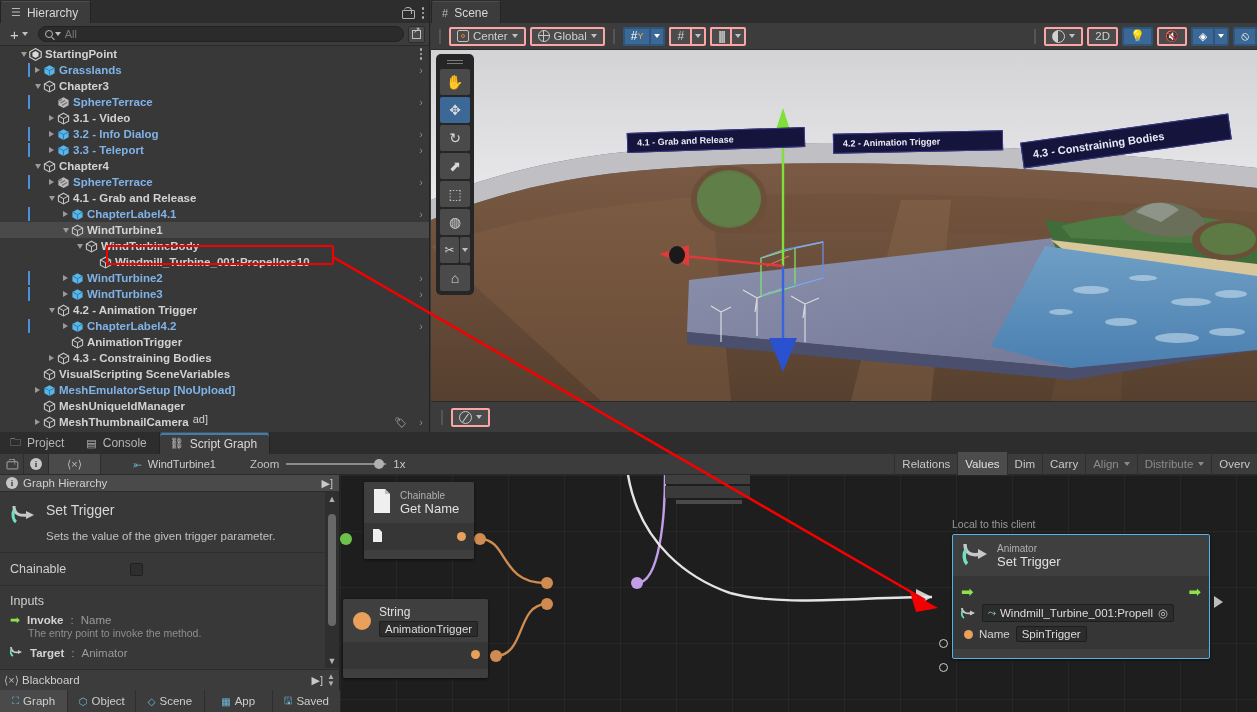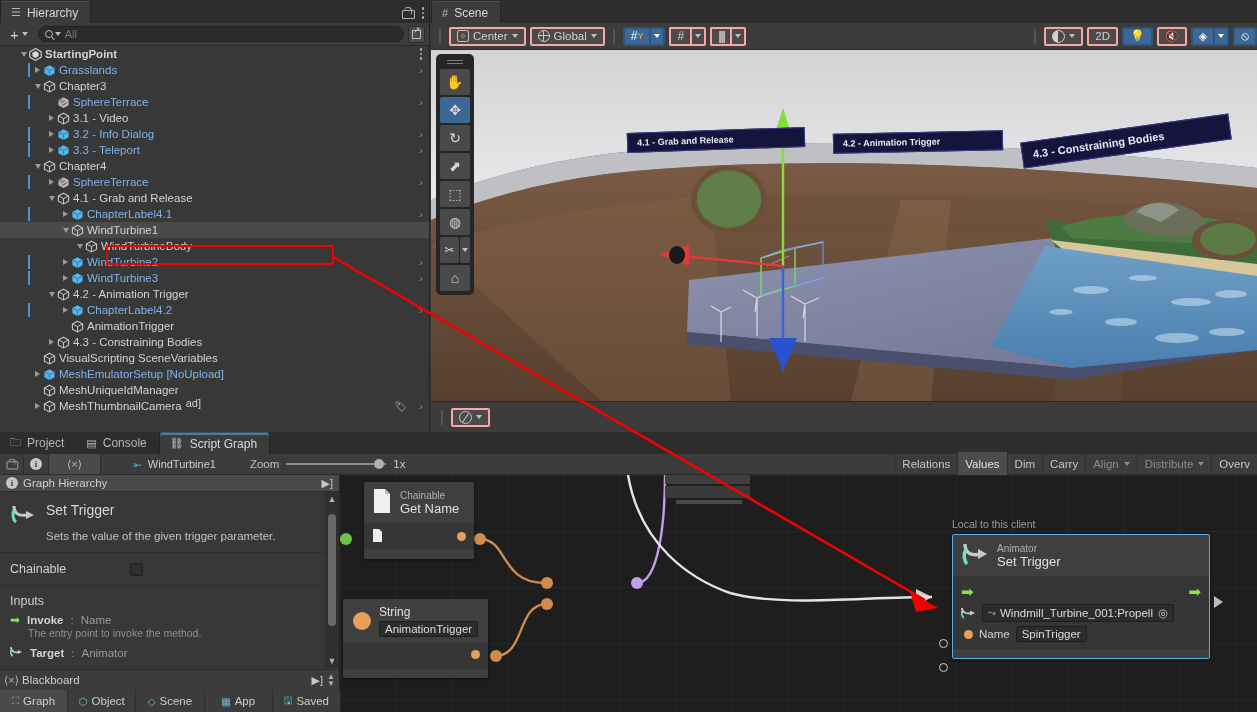--- a/index.html
+++ b/index.html
@@ -64,21 +64,21 @@
   .hrow.sel-bg { background:#4a4a4a; }
   .hrow .marker { position:absolute; left:28px; top:1px; width:2px; height:14px;
       background:#4c90d9; }
   .hrow .tw { width:11px; flex:none; display:flex; align-items:center;
       justify-content:center; }
   .tri-r { width:0;height:0;border-top:3.5px solid transparent;
       border-bottom:3.5px solid transparent;border-left:5px solid #9a9a9a;}
   .tri-d { width:0;height:0;border-left:3.5px solid transparent;
       border-right:3.5px solid transparent;border-top:5px solid #9a9a9a;}
   .goico { width:13px;height:13px;flex:none;margin-right:3px;}
-  .hrow .label { color:#cfcfcf; }
+  .hrow .label { color:#cfcfcf;font-weight:bold; }
   .hrow .label.blue { color:#7fb3e8; }
   .hrow .label.white { color:#d2d2d2; }
   .hrow .chev { position:absolute; right:6px; color:#8a8a8a; font-size:11px; }
   .hrow .rowkebab { position:absolute; right:6px; }
   .redbox { position:absolute; border:2px solid #f50000; border-radius:2px; }
 
   
   #scene { left:431px; top:0; width:826px; height:432px; background:#3c3c3c; }
   #scene-tabbar { height:23px; background:#2d2d2d; display:flex; align-items:flex-end;}
   #scene-toolbar { height:27px; background:#3c3c3c; display:flex; align-items:center;
@@ -399,20 +399,29 @@
           <span class="tw">
             <span class="tri-d"></span>
           </span>
           <span class="goico"><svg width="13" height="13" viewBox="0 0 13 13">
               <path d="M6.5 1.2 L11.6 4 L11.6 9.2 L6.5 11.9 L1.4 9.2 L1.4 4 Z" fill="none" stroke="#c6c6c6" stroke-width="1.1"></path>
               <path d="M1.4 4 L6.5 6.6 L11.6 4 M6.5 6.6 L6.5 11.9" fill="none" stroke="#c6c6c6" stroke-width="1"></path>
             </svg></span>
           <span class="label white">WindTurbineBody</span>
         </div>
         <div class="hrow">
+          <span style="width:88px;flex:none"></span>
+          <span class="tw"></span>
+          <span class="goico"><svg width="13" height="13" viewBox="0 0 13 13">
+              <path d="M6.5 1.2 L11.6 4 L11.6 9.2 L6.5 11.9 L1.4 9.2 L1.4 4 Z" fill="none" stroke="#c6c6c6" stroke-width="1.1"></path>
+              <path d="M1.4 4 L6.5 6.6 L11.6 4 M6.5 6.6 L6.5 11.9" fill="none" stroke="#c6c6c6" stroke-width="1"></path>
+            </svg></span>
+          <span class="label white">Windmill_Turbine_001:Propellors10</span>
+        </div>
+        <div class="hrow">
           <span class="marker"></span>
           <span style="width:60px;flex:none"></span>
           <span class="tw">
             <span class="tri-r"></span>
           </span>
           <span class="goico"><svg width="13" height="13" viewBox="0 0 13 13">
               <path d="M6.5 1.2 L11.6 4 L11.6 9.2 L6.5 11.9 L1.4 9.2 L1.4 4 Z" fill="#59b4e8"></path>
               <path d="M1.4 4 L6.5 6.6 L11.6 4" fill="none" stroke="#2b7fb5" stroke-width="1"></path>
               <path d="M6.5 6.6 L6.5 11.9" stroke="#2b7fb5" stroke-width="1"></path>
             </svg></span>

